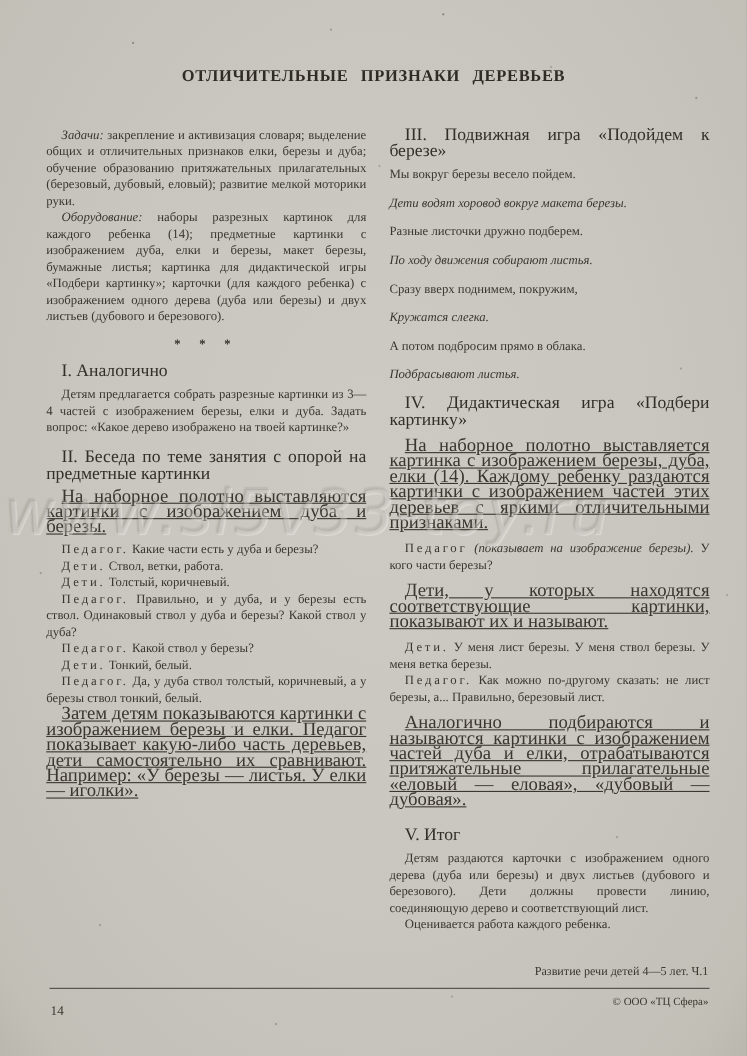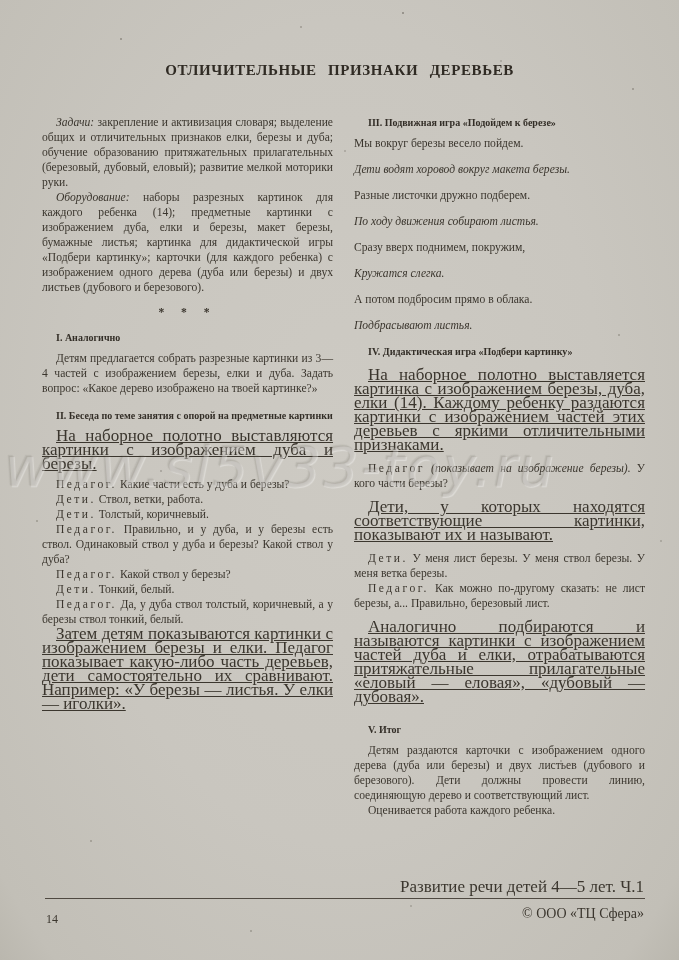--- a/index.html
+++ b/index.html
@@ -24,41 +24,41 @@
   .title{
     margin:62px 40px 36px;text-align:center;
     font-size:15px;font-weight:bold;letter-spacing:.6px;word-spacing:7px;color:#302b24;
   }
   .cols{display:flex;margin:0 34px 0 42px;gap:21px;}
   .col{flex:1;min-width:0;text-align:justify;font-size:11.6px;line-height:15px;}
   .col p{margin:0;text-indent:14px;}
   .lead{font-style:italic;}
   .sep{text-align:center;text-indent:0 !important;margin:10px 0 8px !important;
        letter-spacing:7px;font-weight:bold;}
-  .hd{font-weight:bold;margin:10px 0 6px !important;color:#332e27;font-size:10px;}
+  .hd{font-weight:normal;margin:10px 0 6px !important;color:#332e27;font-size:16px;}
   .small{font-size:17px;line-height:14px;text-decoration:underline;}
   .mt{margin-top:9px !important;}
   .mts{margin-top:6px !important;}
   .verse{margin-top:5px;}
   .verse p{text-indent:0;margin:4px 0 11px;}
   .v-act{font-style:italic;}
   .speaker{letter-spacing:2.5px;}
   .stage{font-style:italic;}
   .wm{
     position:absolute;top:434px;left:4px;width:675px;white-space:nowrap;overflow:hidden;
     font-family:"DejaVu Sans",sans-serif;font-weight:normal;font-style:italic;
     font-size:56px;letter-spacing:2px;
     color:rgba(96,89,77,0.10);
     text-shadow:1px 1px 1px rgba(255,255,255,0.35), -1px -1px 1px rgba(70,64,54,0.10);
     pointer-events:none;
   }
   .footer-num{position:absolute;left:46px;top:912px;font-size:12px;}
-  .footer-ed{position:absolute;right:35px;top:877px;font-size:17px;text-align:right;}
+  .footer-ed{position:absolute;right:35px;top:877px;font-size:11px;text-align:right;}
   .footer-line{position:absolute;left:45px;right:34px;top:898px;border-top:1.5px solid #4f4941;}
-  .footer-copy{position:absolute;right:35px;top:906px;font-size:14px;padding-left:32px;}
+  .footer-copy{position:absolute;right:35px;top:906px;font-size:10px;padding-left:32px;}
 </style>
 </head>
 <body>
 
 <div class="page">
   <div class="specks"></div>
 
   <div class="wm">www.sl5v33-toy.ru</div>
 
   <div class="title">ОТЛИЧИТЕЛЬНЫЕ ПРИЗНАКИ ДЕРЕВЬЕВ</div>

